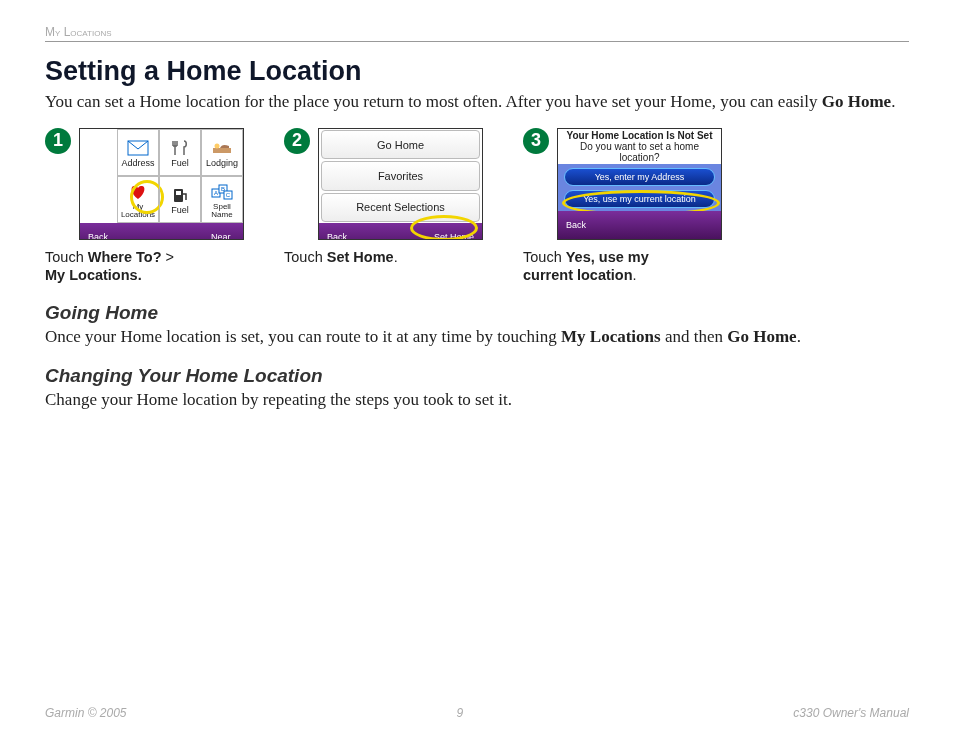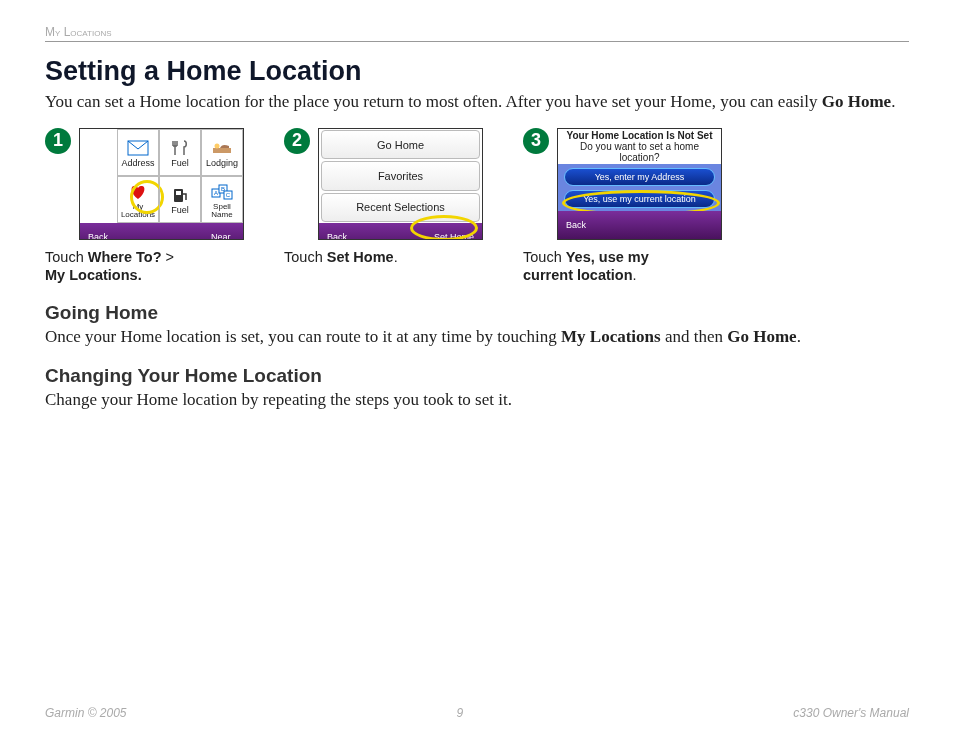--- a/index.html
+++ b/index.html
@@ -137,20 +137,21 @@
   }
   
   .caption {
     font-family: Verdana, Arial, sans-serif;
     font-size: 14.5px;
     margin-top: 8px;
     line-height:1.25;
   }
   h2 {
     font-family: Verdana, Arial, sans-serif;
+    font-style: italic;
     font-weight: bold;
     font-size: 19px;
     margin: 8px 0 2px 0;
     color:#333;
   }
   .body-p {
     font-size: 17px;
     line-height:1.35;
     margin:0 0 16px 0;
   }

